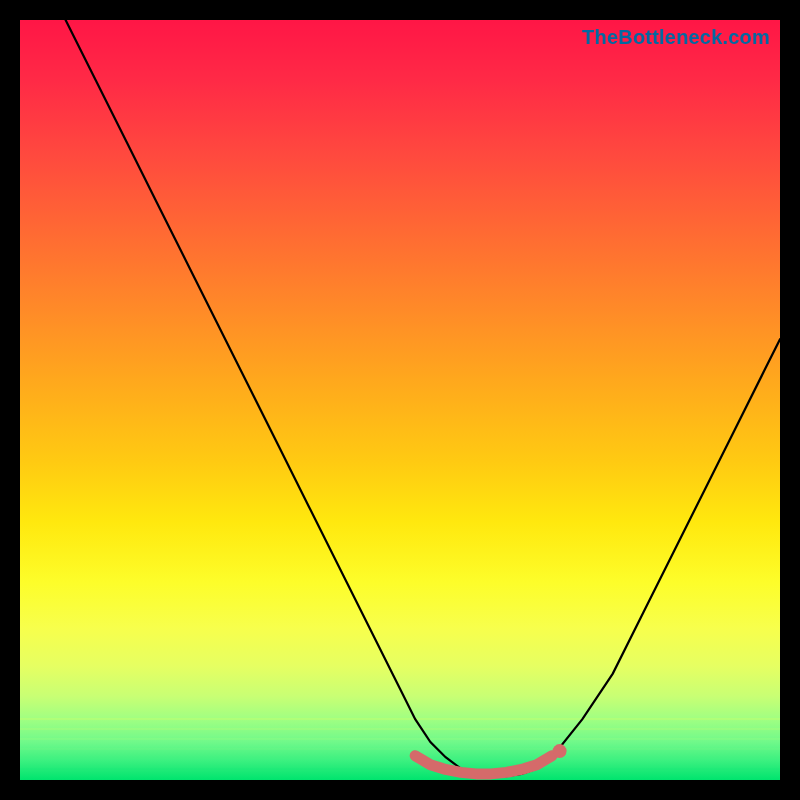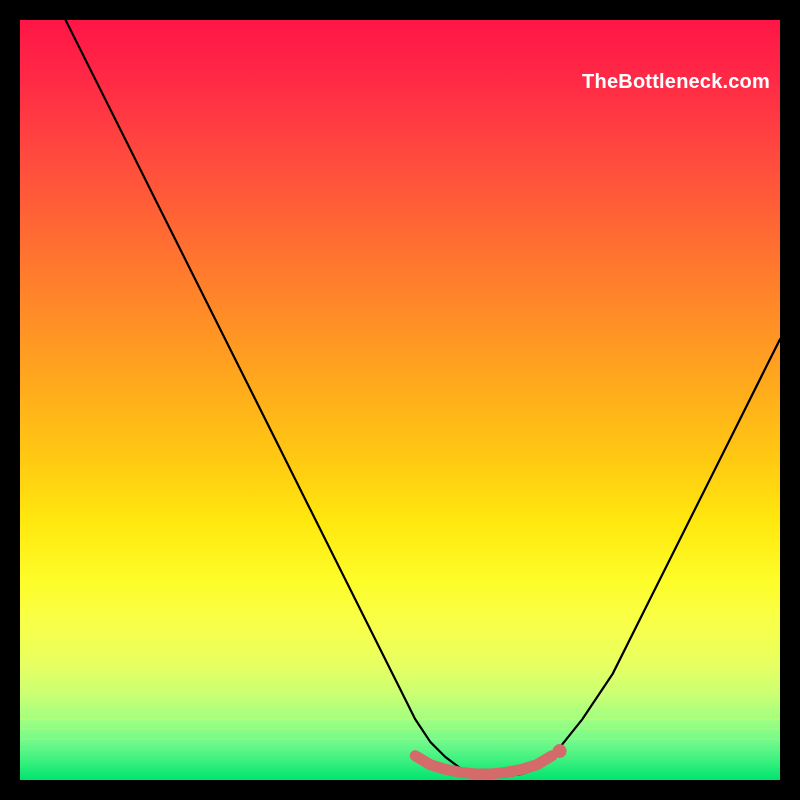--- a/index.html
+++ b/index.html
@@ -61,24 +61,23 @@
     width: 100%;
     height: 2px;
     opacity: 0.18;
   }
   .watermark {
     position: absolute;
     top: 6px;
     right: 10px;
     font-size: 20px;
     font-weight: 600;
-    color: #ffffff;
+    color: #0369a1;
     letter-spacing: 0.2px;
     user-select: none;
-    margin-top: 44px;
   }
   svg.curve {
     position: absolute;
     left: 0;
     top: 0;
     width: 100%;
     height: 100%;
   }
 </style>
 </head>

